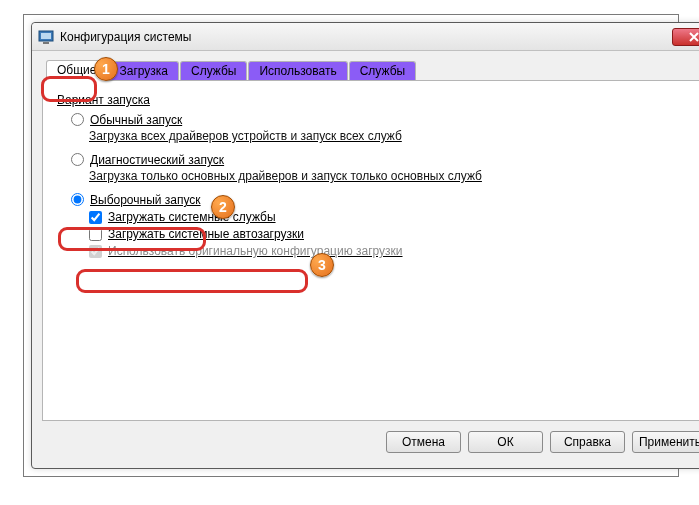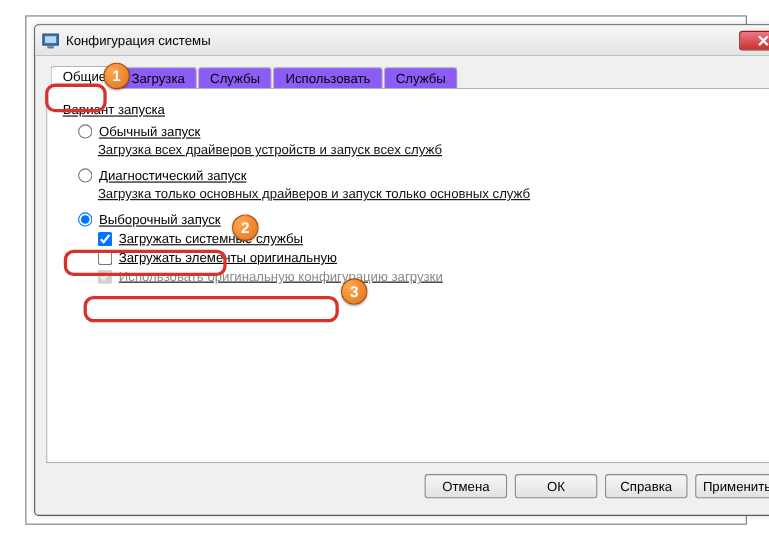--- a/index.html
+++ b/index.html
@@ -200,21 +200,21 @@
         <input type="radio" name="startup" checked="" style="">
         <span>Выборочный запуск</span>
       </div>
 
       <div class="check-row">
         <input type="checkbox" checked="" style="">
         <span>Загружать системные службы</span>
       </div>
       <div class="check-row">
         <input type="checkbox" style="">
-        <span>Загружать элементы оригинальную</span>
+        <span>Загружать системные автозагрузки</span>
       </div>
       <div class="check-row disabled">
         <input type="checkbox" checked="" disabled="" style="">
         <span>Использовать оригинальную конфигурацию загрузки</span>
       </div>
     </div>
 
     <div class="buttons">
       <button class="win">Отмена</button>
       <button class="win">ОК</button>

